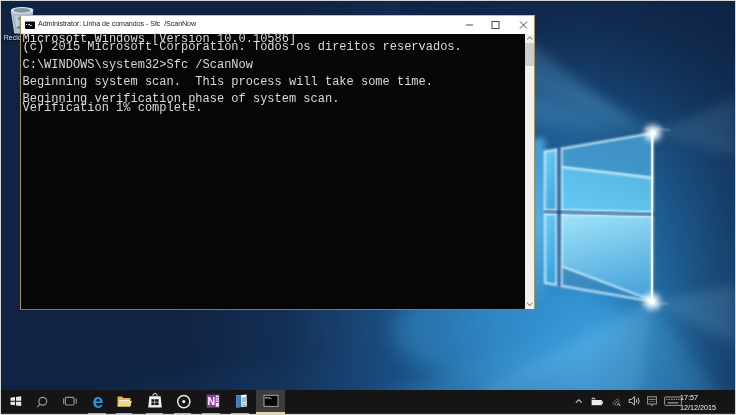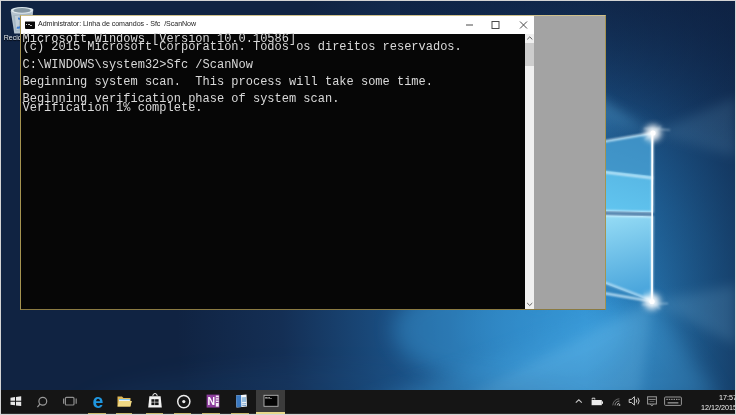--- a/index.html
+++ b/index.html
@@ -3,35 +3,35 @@
 <meta charset="utf-8">
 <style>
   html,body{margin:0;padding:0;width:736px;height:415px;overflow:hidden;background:#0e2440;}
   *{box-sizing:border-box;}
   body{font-family:"Liberation Sans",sans-serif;position:relative;-webkit-font-smoothing:antialiased;}
   #wall{position:absolute;left:0;top:0;width:736px;height:415px;}
   
   #bin{position:absolute;left:8px;top:4px;width:28px;height:40px;z-index:1;}
   #binlabel{position:absolute;left:0px;top:33.5px;width:44px;text-align:center;font-size:7px;color:#dde4ea;text-shadow:0 1px 1px #000;z-index:1;}
   
-  #win{position:absolute;left:20px;top:15px;width:586px;height:295px;border-style:solid;border-width:1px;border-color:#cfc08a #a59350 #8a7a42 #a59350;background:#a3a3a3;z-index:5;}
+  #win{position:absolute;left:20px;top:15px;width:515px;height:295px;border-style:solid;border-width:1px;border-color:#cfc08a #a59350 #8a7a42 #a59350;background:#86efac;z-index:5;}
   #titlebar{position:absolute;left:0;top:0;width:513px;height:18px;background:#fff;}
   #cmdico{position:absolute;left:4px;top:5px;width:10px;height:8px;background:#0a0a0a;border-radius:1px;border-top:1px solid #8a8a8a;}
   #title{position:absolute;left:17px;top:4px;font-size:7.1px;color:#1c1c1c;letter-spacing:-0.05px;white-space:nowrap;}
   .cap{position:absolute;top:0;width:28px;height:18px;color:#4a4a4a;}
   #console{position:absolute;left:0;top:18px;width:513px;height:275px;background:#060606;}
   #contxt{position:absolute;left:1.5px;top:0.5px;font-family:"Liberation Mono",monospace;font-size:12px;line-height:8.7px;color:#d9d9d9;white-space:pre;}
   #sbar{position:absolute;right:0;top:0;width:9.5px;height:275px;background:#f0f0f0;}
   #sthumb{position:absolute;left:0;top:9px;width:9.5px;height:23px;background:#cdcdcd;}
   
   #bar{position:absolute;left:0;top:390px;width:736px;height:25px;background:#151515;z-index:10;}
   #bar .cell{position:absolute;top:0;height:22px;}
   #activecell{position:absolute;left:256px;top:0;width:29px;height:24px;background:#3c3c3c;}
   .ul{position:absolute;top:22.5px;height:1.5px;background:#c9b76c;}
-  #clock{position:absolute;left:680px;width:57px;top:2.5px;text-align:right;color:#f2f2f2;font-size:7.2px;line-height:10px;}
+  #clock{position:absolute;left:680px;width:57px;top:2.5px;text-align:left;color:#f2f2f2;font-size:7.2px;line-height:10px;}
   #frame{position:absolute;left:0;top:0;width:736px;height:415px;border:1px solid #d4d4d4;z-index:50;pointer-events:none;}
 </style>
 </head>
 <body>
 <svg id="wall" viewBox="0 0 736 415">
   <defs>
     <radialGradient id="bgglow" cx="615" cy="318" r="438" gradientUnits="userSpaceOnUse">
       <stop offset="0" stop-color="#3093d5"></stop>
       <stop offset="0.28" stop-color="#2472ae"></stop>
       <stop offset="0.52" stop-color="#1a4d80"></stop>

